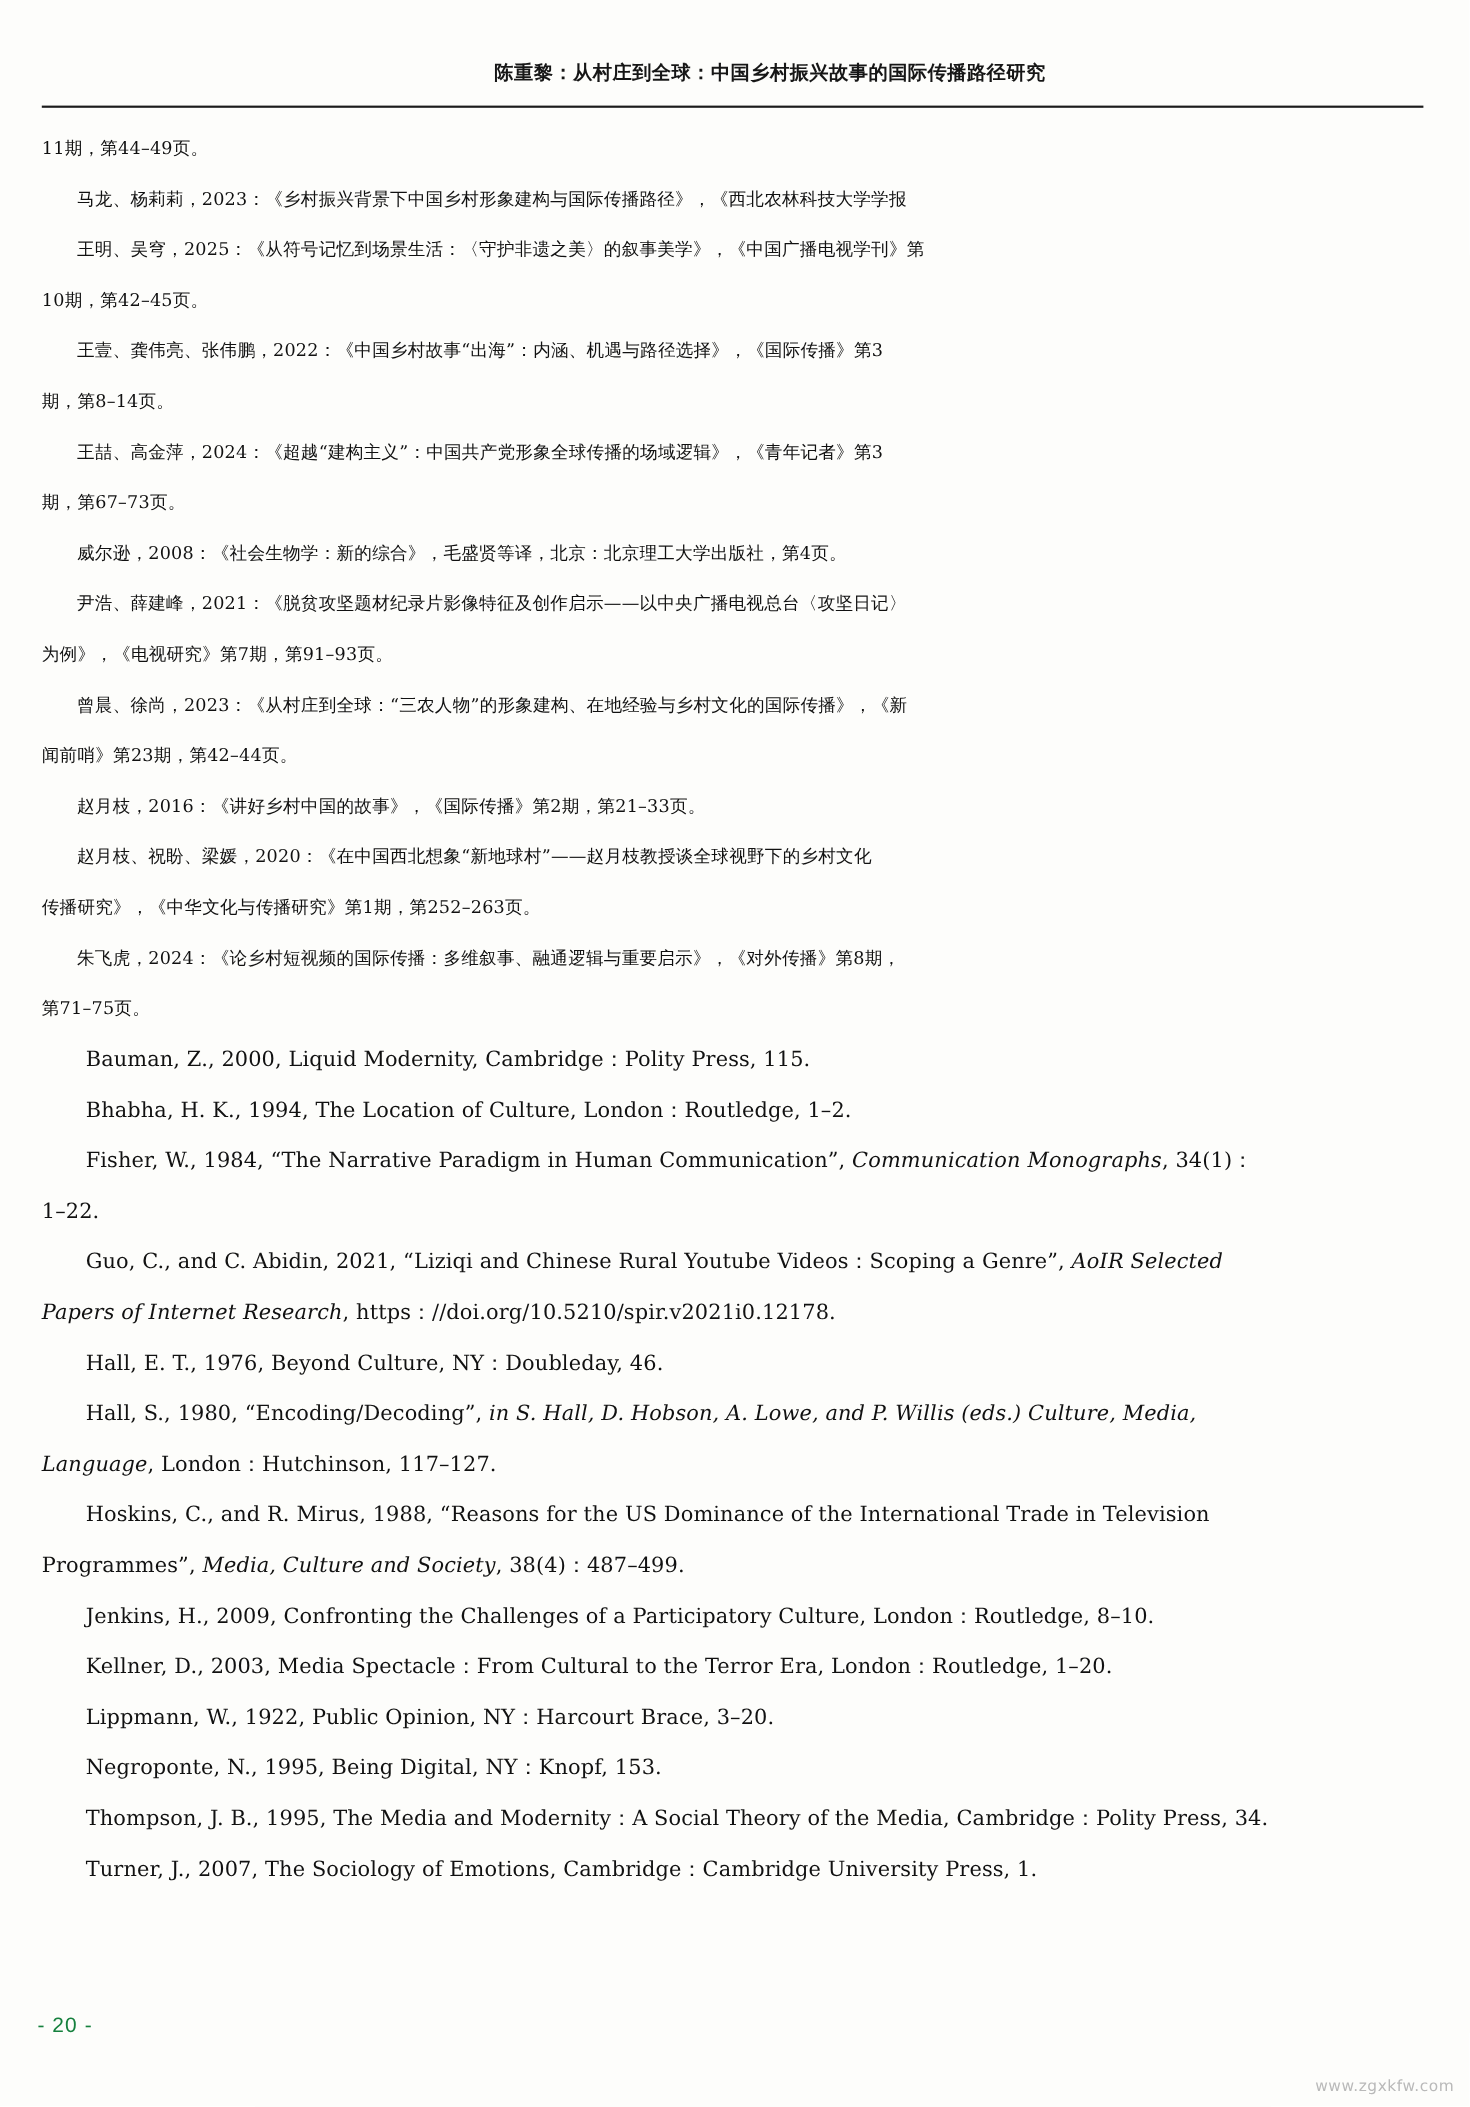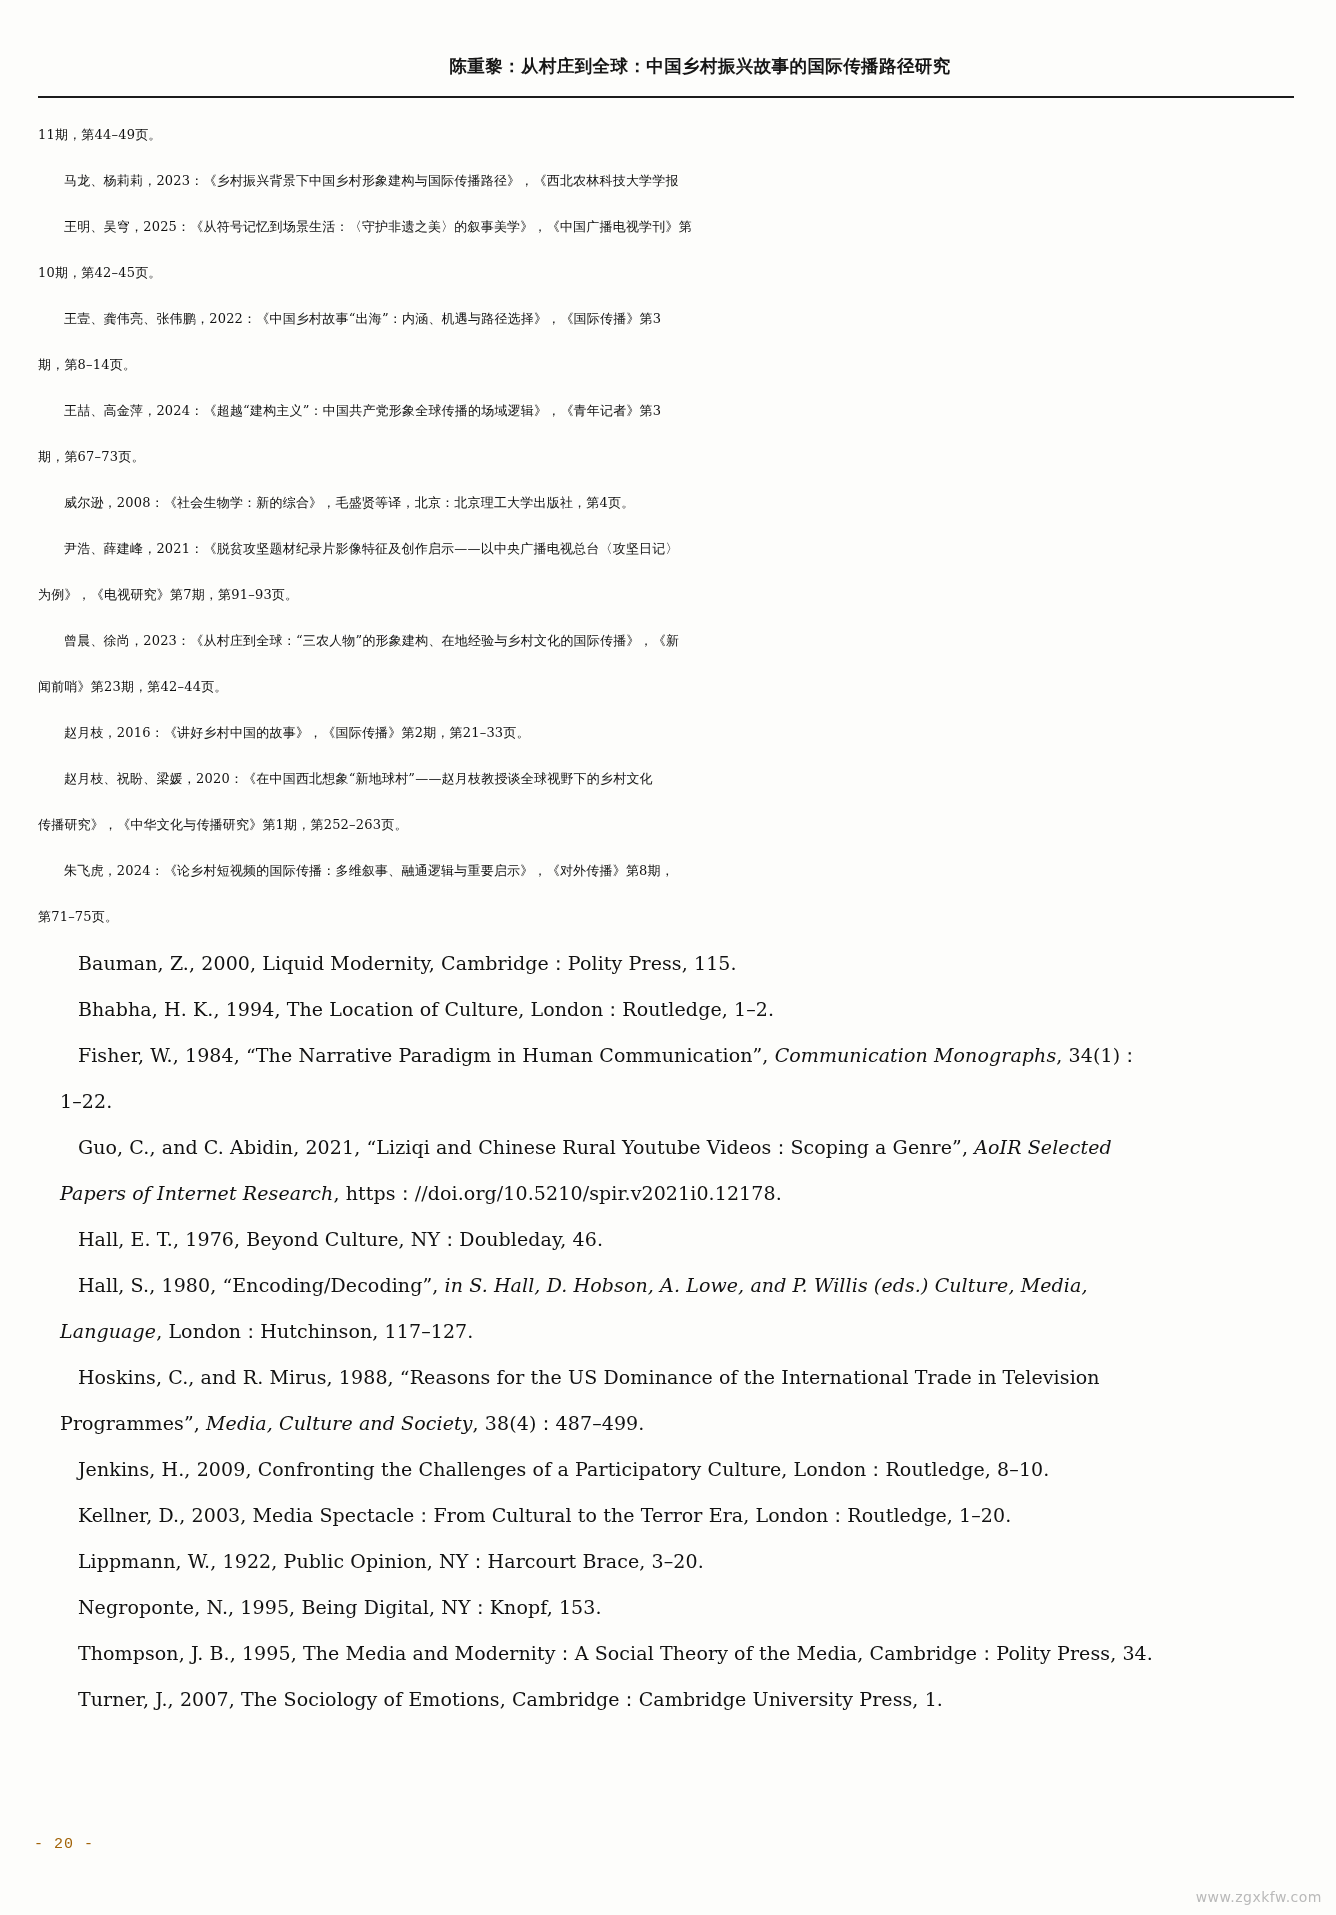--- a/index.html
+++ b/index.html
@@ -51,21 +51,21 @@
 
   
   .content {
     position: absolute;
     top: 112px;
     left: 38px;
     width: 1256px;
   }
 
   .ref {
-    font-size: 13px;
+    font-size: 16px;
     line-height: 46px;
     text-align: justify;
     text-justify: inter-ideograph;
     margin: 0;
     word-break: break-word;
   }
 
   
   .ref.zh {
     font-family: "DejaVu Serif", "Liberation Serif", serif;
@@ -80,35 +80,34 @@
   
   .ref.en {
     font-family: "DejaVu Serif", "Liberation Serif", serif;
     text-indent: 2.1em;
     font-size: 19px;
     line-height: 46px;
     letter-spacing: 0.1px;
   }
   .ref.en.noindent {
     text-indent: 0;
-    margin-left: 22px;
   }
 
   .ital {
     font-style: italic;
   }
 
   
   .page-number {
     position: absolute;
     left: 34px;
     bottom: 62px;
-    font-family: Liberation Mono, monospace;
-    font-size: 15px;
-    color: #a16207;
+    font-family: Liberation Sans, sans-serif;
+    font-size: 19px;
+    color: #15803d;
     letter-spacing: 1px;
   }
   .watermark {
     position: absolute;
     right: 14px;
     bottom: 10px;
     font-family: "DejaVu Sans", sans-serif;
     font-size: 14px;
     color: #b9b9b9;
     letter-spacing: 0.5px;

